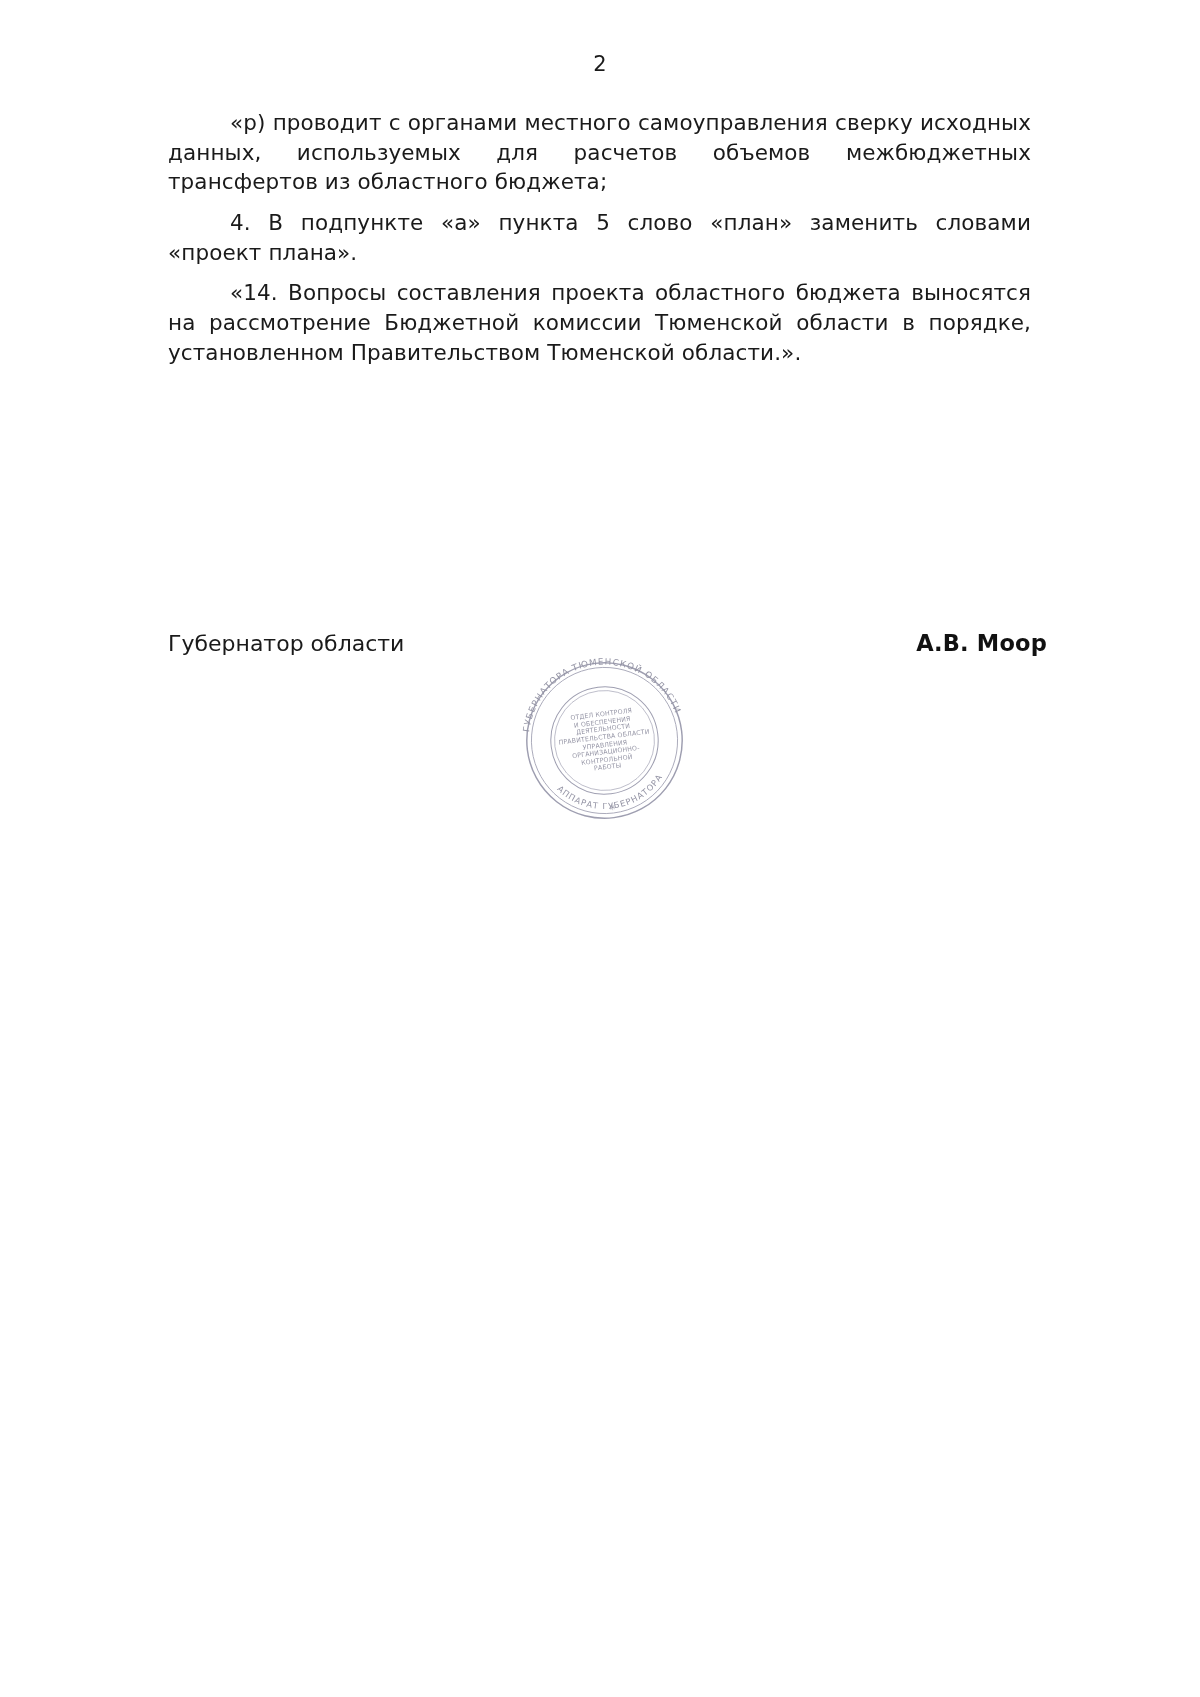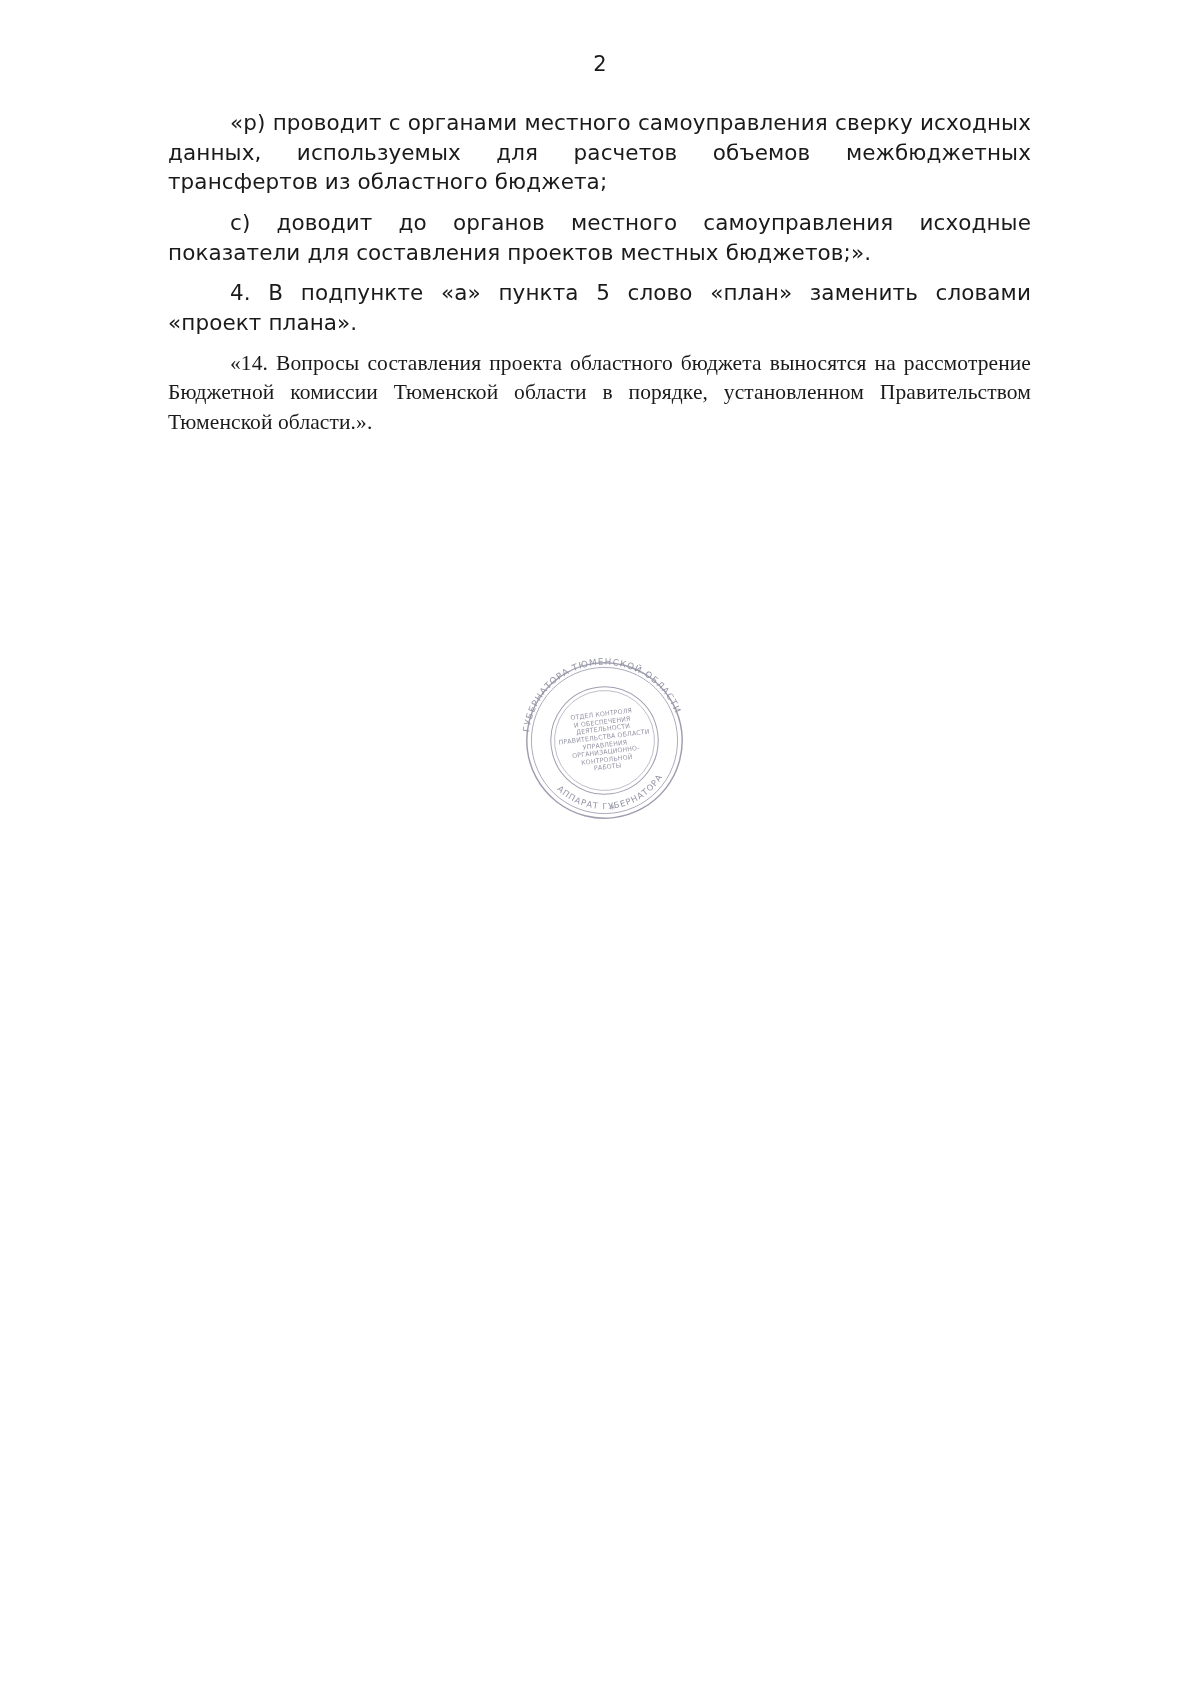--- a/index.html
+++ b/index.html
@@ -38,21 +38,21 @@
   }
   p.para {
     margin: 0 16px 11px 0;
     font-size: 21.5px;
     line-height: 1.38;
     text-align: justify;
     text-indent: 62px;
     color: #1a1a1a;
     letter-spacing: 0.1px;
   }
-  p.para:last-child { margin-bottom: 0; font-family: Liberation Serif, serif; }
+  p.para:last-child { margin-bottom: 0; }
 
   .signature-row {
     position: absolute;
     left: 168px;
     right: 153px;
     top: 630px;
     display: flex;
     justify-content: space-between;
     align-items: baseline;
   }
@@ -109,25 +109,28 @@
 </style>
 </head>
 <body>
 
 <div class="page">
 
   <div class="page-number">2</div>
 
   <div class="content">
     <p class="para">«р) проводит с органами местного самоуправления сверку исходных данных, используемых для расчетов объемов межбюджетных трансфертов из областного бюджета;</p>
-    <p class="para">с) доводит до органов местного самоуправления исходные показатели для составления проектов местных бюджетов;».</p>
     <p class="para">4. В подпункте «а» пункта 5 слово «план» заменить словами «проект плана».</p>
     <p class="para">«14. Вопросы составления проекта областного бюджета выносятся на рассмотрение Бюджетной комиссии Тюменской области в порядке, установленном Правительством Тюменской области.».</p>
   </div>
 
+  <div class="signature-row">
+    <div class="sig-title">Губернатор области</div>
+    <div class="sig-name">А.В. Моор</div>
+  </div>
 
   <div class="seal">
     <svg viewBox="0 0 200 200" xmlns="http://www.w3.org/2000/svg" aria-hidden="true">
       <defs>
         <path id="arcTop" d="M 18,100 A 82,82 0 0 1 182,100"></path>
         <path id="arcBottom" d="M 26,100 A 74,74 0 0 0 174,100"></path>
       </defs>
       <circle class="ring" cx="100" cy="100" r="84" stroke-width="1.6"></circle>
       <circle class="ring" cx="100" cy="100" r="79" stroke-width="0.9"></circle>
       <circle class="ring" cx="100" cy="100" r="58" stroke-width="1.1"></circle>

